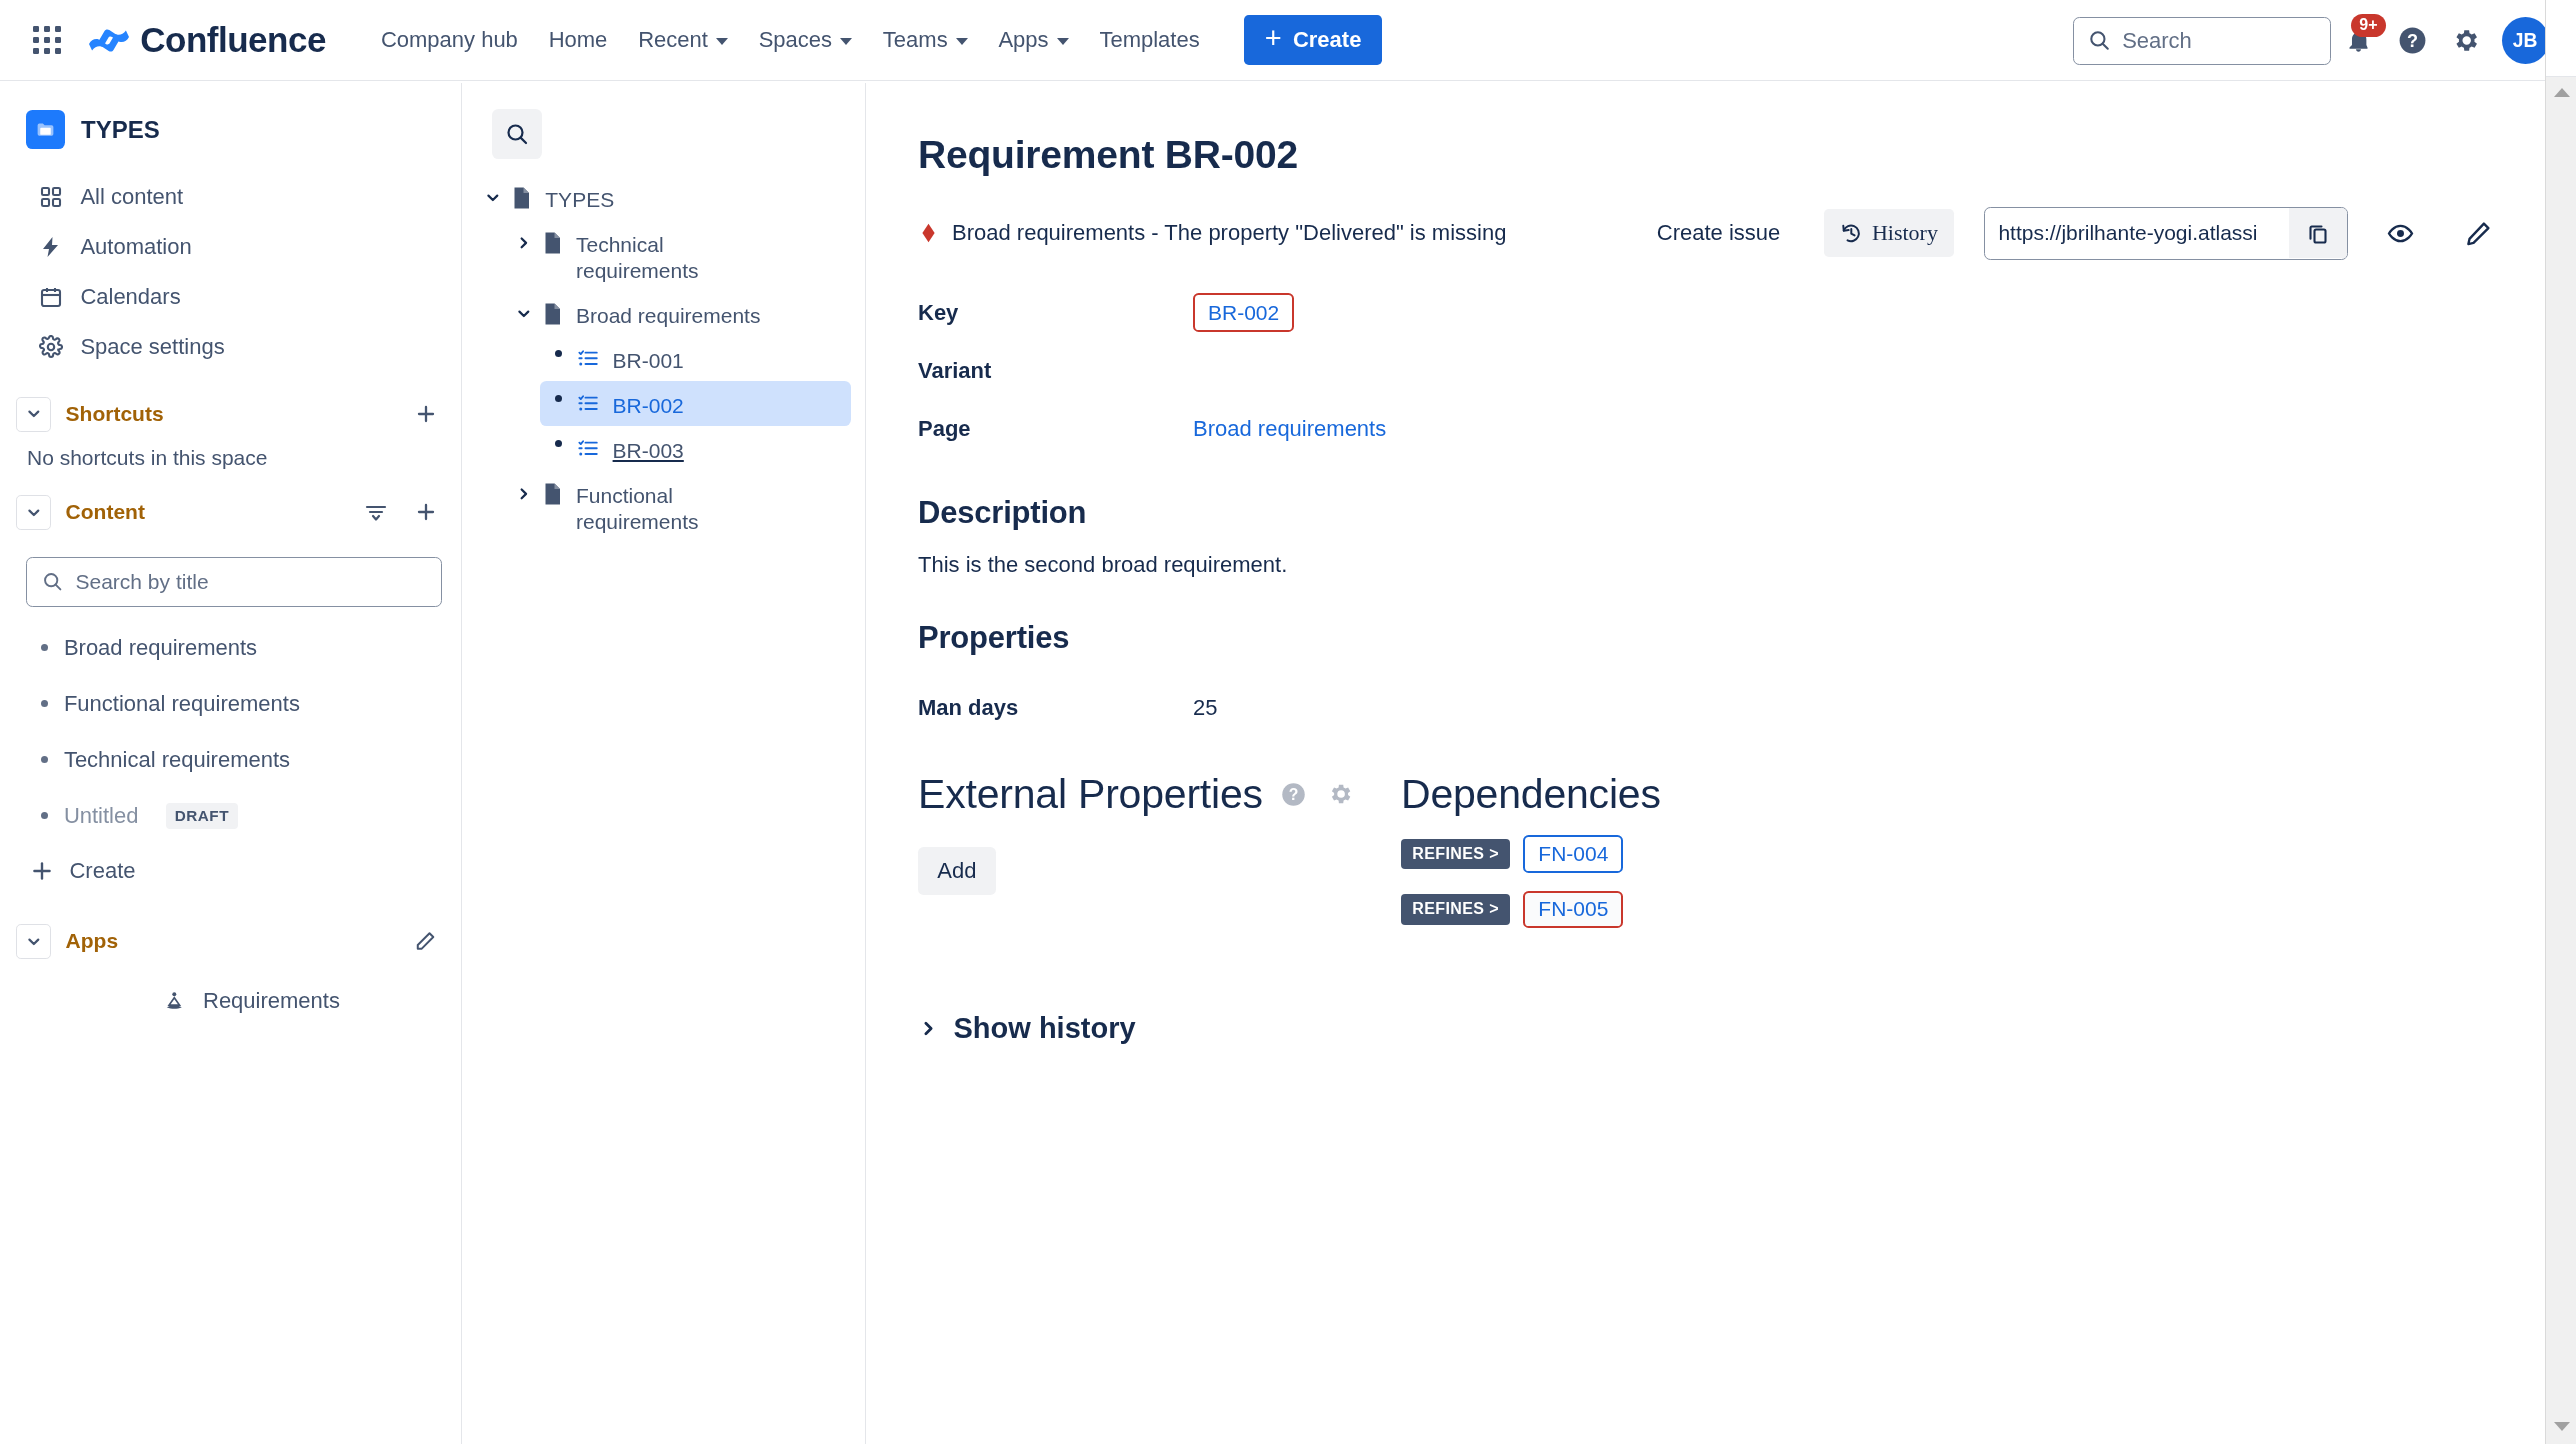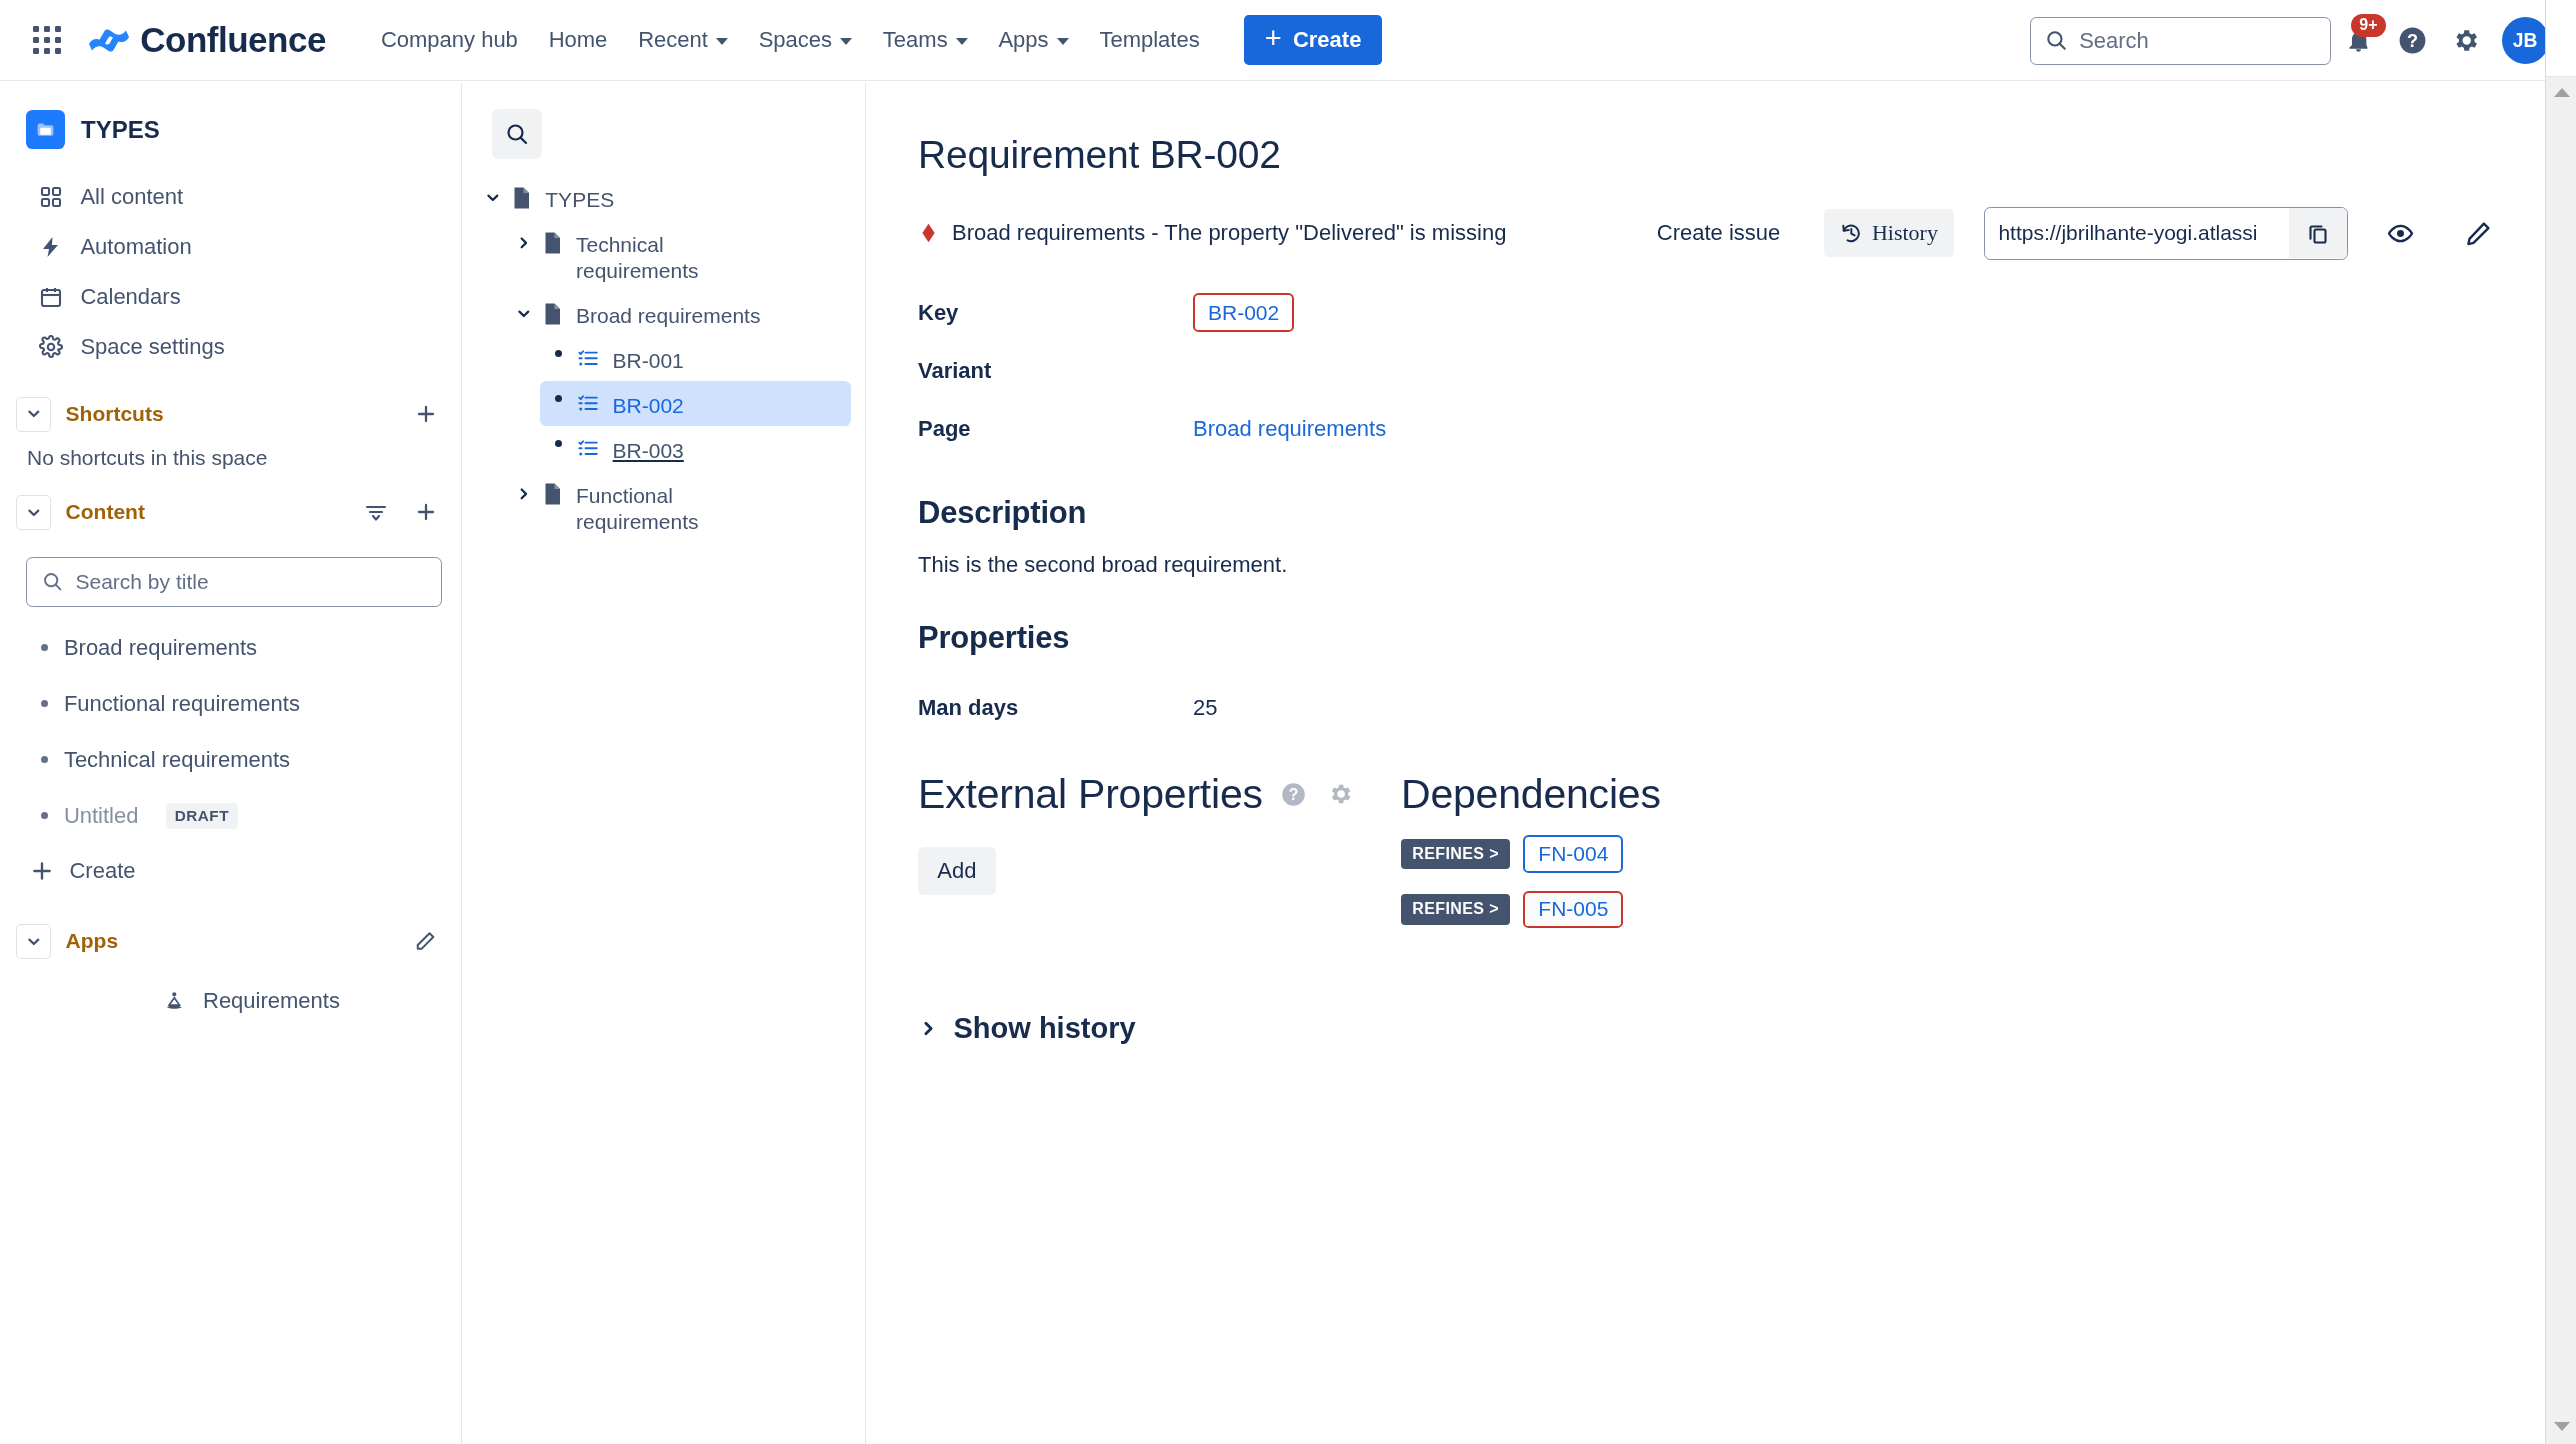--- a/index.html
+++ b/index.html
@@ -51,21 +51,21 @@
     display: flex; align-items: center; gap: 11.3px;
     font-size: 22px; font-weight: 600; cursor: pointer; border: none;
   }
   #createbtn .plus { font-size: 29px; line-height: 1; font-weight: 400; margin-top: -3.2px; }
 
   #navright {
     position: absolute; right: 14.5px; top: 0; height: 81px;
     display: flex; align-items: center; gap: 3.2px;
   }
   #searchbox {
-    width: 301px; height: 48px; border: 1.6px solid #8590A2;
+    width: 258px; height: 48px; border: 1.6px solid #8590A2;
     border-radius: 6.4px; display: flex; align-items: center;
     padding: 0 14.5px; gap: 11.3px; background: #fff; cursor: text;
   }
   #searchbox .ph { color: #626F86; font-size: 22px; }
   .iconbtn {
     width: 50px; height: 50px; border-radius: 50%;
     display: flex; align-items: center; justify-content: center;
     cursor: pointer; position: relative;
   }
   #notifbadge {
@@ -166,21 +166,21 @@
   .tlabel { font-size: 21px; color: #44546F; line-height: 1.25; padding-top: 5.6px; }
   .ticon { flex: none; display: flex; align-items: center; padding-top: 4.8px; margin-right: 13px; }
   .tdot { width: 7.2px; height: 7.2px; border-radius: 50%; background: #172B4D; }
 
   
   #main {
     position: absolute; top: 83px; left: 868px; right: 31px; bottom: 0;
     background: #fff; overflow: hidden;
   }
   #pagetitle {
-    font-size: 39px; font-weight: 400; color: #172B4D;
+    font-size: 39px; font-weight: 700; color: #172B4D;
     margin: 50px 12px 0 50px; letter-spacing: -0.2px;
   }
 
   #subrow {
     display: flex; align-items: center; margin: 43px 0 0 50px; position: relative;
   }
   #warnline { display: flex; align-items: center; gap: 13px; font-size: 22px; color: #172B4D; }
   #toolbar {
     position: absolute; right: 42px; display: flex; align-items: center; gap: 16px;
   }

